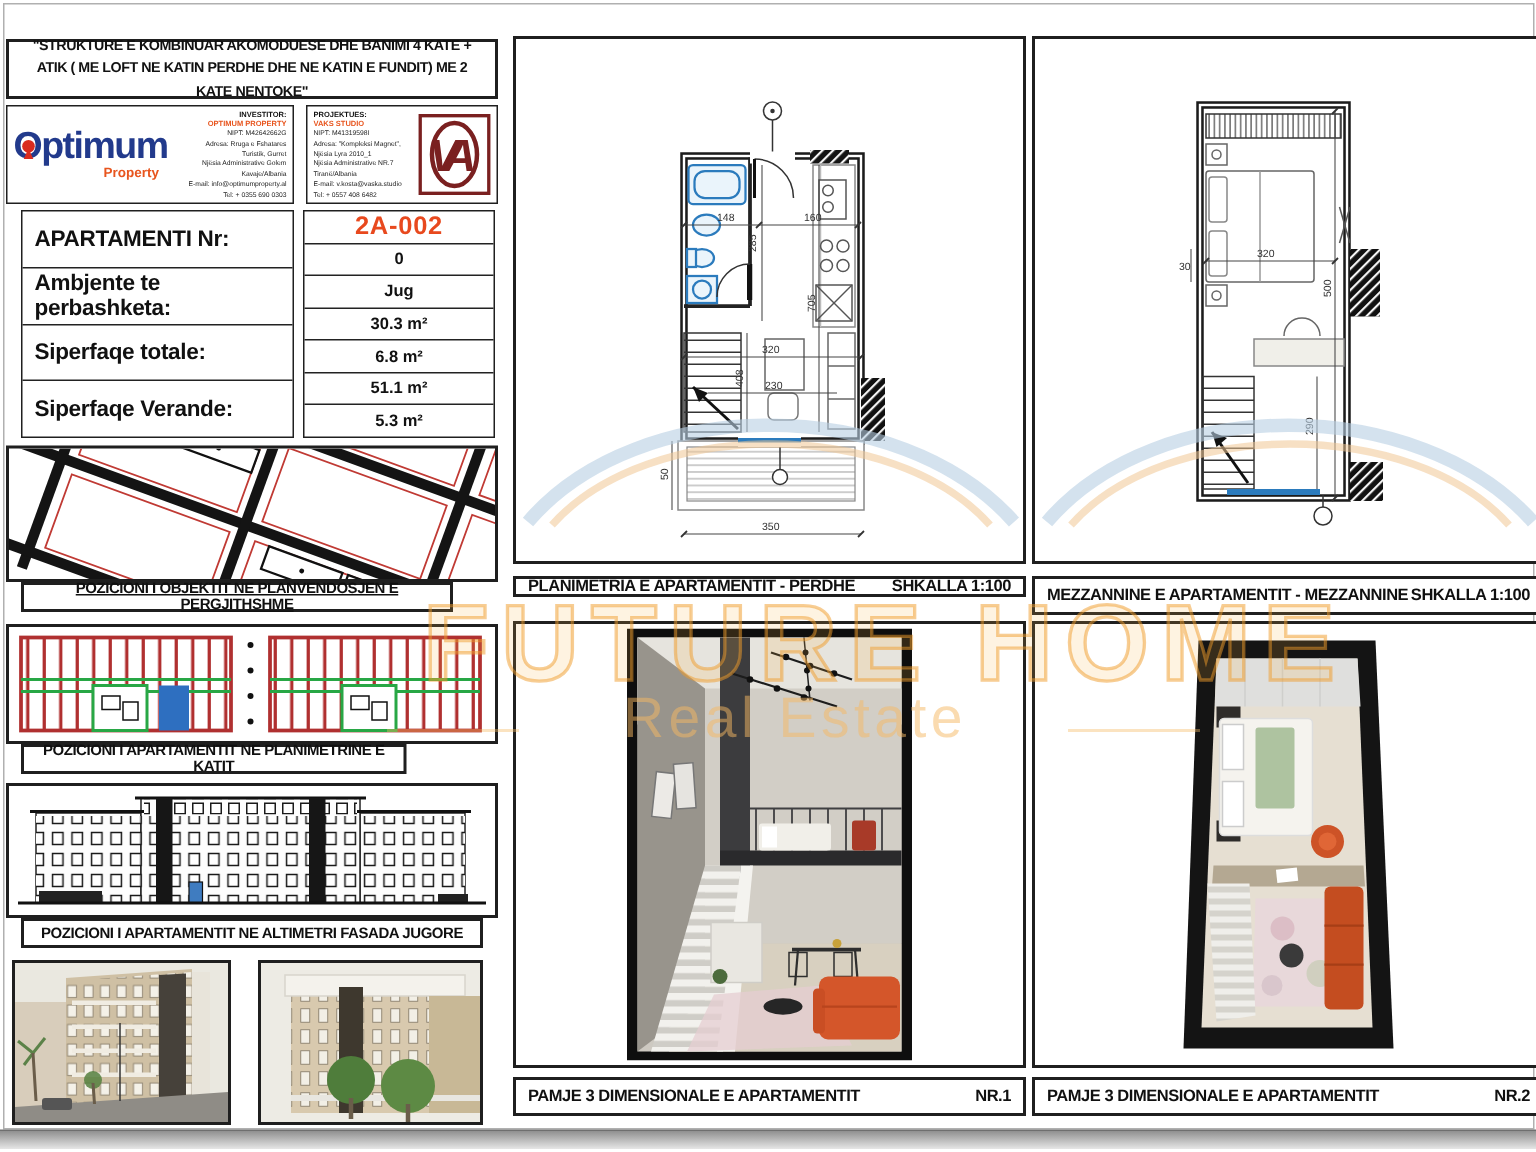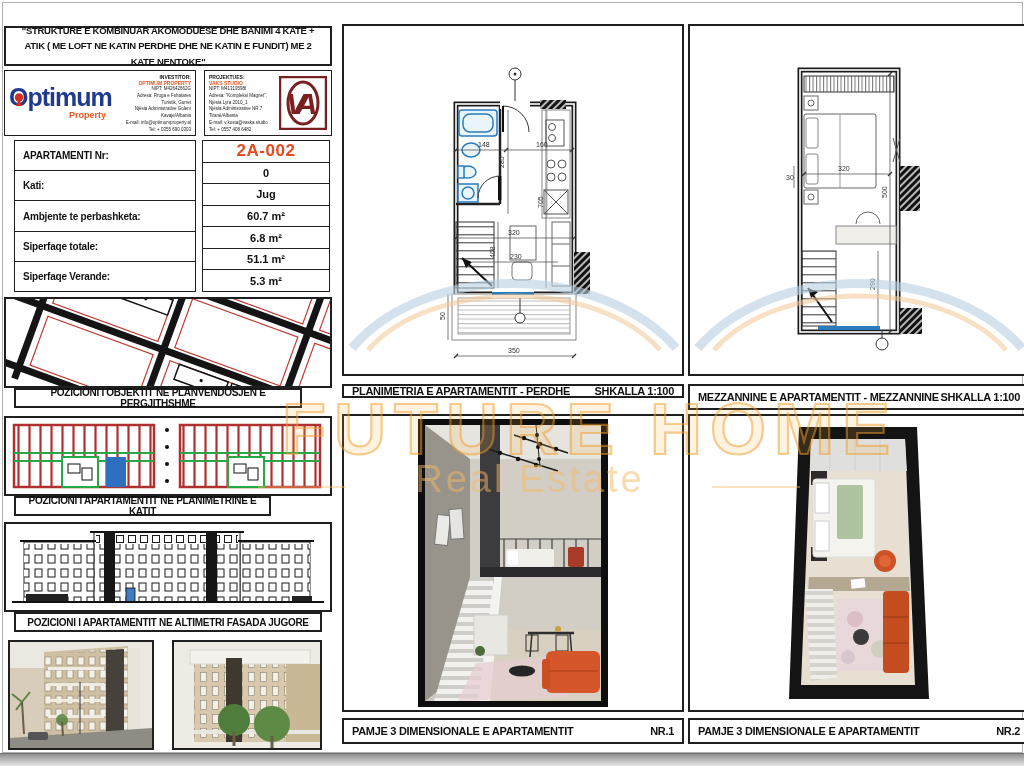--- a/index.html
+++ b/index.html
@@ -9,21 +9,21 @@
   .thin{border-width:1.5px;}
   .cap{font-weight:700;font-size:10px;letter-spacing:-0.3px;color:#101010;display:flex;align-items:center;}
   .cap-center{justify-content:center;text-align:center;}
   .cap-split{justify-content:space-between;padding:0 8px;font-size:11px;}
   .titlebox{display:flex;align-items:center;justify-content:center;text-align:center;
             font-weight:700;font-size:9.5px;letter-spacing:-0.3px;line-height:1.65;padding:2px 6px;}
   
   .tbl{display:flex;flex-direction:column;}
   .tbl .row{flex:1;display:flex;align-items:center;border-bottom:1.5px solid #222;box-sizing:border-box;}
   .tbl .row:last-child{border-bottom:none;}
-  .lblcol .row{padding-left:8px;font-weight:700;font-size:10px;letter-spacing:-0.2px;}
+  .lblcol .row{padding-left:8px;font-weight:700;font-size:15px;letter-spacing:-0.2px;}
   .valcol .row{justify-content:center;font-weight:700;font-size:11px;}
   .valcol .row.bigred{font-size:17px;color:#e8491e;letter-spacing:0.5px;}
   
   .tiny{font-size:4.5px;line-height:1.5;color:#1c1c1c;white-space:pre-line;}
   .tinylabel{font-size:5px;font-weight:700;color:#111;}
   .tinycompany{font-size:5px;font-weight:700;color:#e8551e;}
   .optname{font-weight:800;font-size:25px;color:#223a8c;letter-spacing:-1px;line-height:1;}
   .opttag{font-weight:700;font-size:9px;color:#e8551e;}
   svg text{font-family:"Liberation Sans","DejaVu Sans",sans-serif;}
   .dim{font-size:7px;fill:#333;}
@@ -86,30 +86,29 @@
     </div>
     <svg width="48" height="54" style="position:absolute;right:4px;top:5px;">
       <rect x="1" y="1" width="46" height="52" fill="#fff" stroke="#7a2020" stroke-width="2.5"></rect>
       <ellipse cx="24" cy="27" rx="15" ry="21" fill="none" stroke="#7a2020" stroke-width="3"></ellipse>
       <text x="7" y="38" font-size="30" font-weight="700" font-style="italic" font-family="Liberation Serif, DejaVu Serif, serif" fill="#7a2020" letter-spacing="-8">VA</text>
     </svg>
   </div>
 
   <div class="box thin tbl lblcol" style="left:14px;top:140px;width:182px;height:152px;">
     <div class="row">APARTAMENTI Nr:</div>
-    <div class="row">Kati:</div>
     <div class="row">Ambjente te perbashketa:</div>
     <div class="row">Siperfaqe totale:</div>
     <div class="row">Siperfaqe Verande:</div>
   </div>
   <div class="box thin tbl valcol" style="left:202px;top:140px;width:128px;height:152px;">
     <div class="row bigred">2A-002</div>
     <div class="row">0</div>
     <div class="row">Jug</div>
-    <div class="row">60.7 m²</div>
+    <div class="row">30.3 m²</div>
     <div class="row">6.8 m²</div>
     <div class="row">51.1 m²</div>
     <div class="row">5.3 m²</div>
   </div>
 
   <div class="box" style="left:4px;top:297px;width:328px;height:91px;overflow:hidden;">
     <svg width="324" height="87" viewBox="0 0 324 87">
       <g transform="rotate(20 162 44)">
         <g stroke="#141414" stroke-width="7">
           <line x1="-90" y1="-14" x2="430" y2="-14"></line>
@@ -141,21 +140,21 @@
         <g fill="#111">
           <circle cx="-8" cy="-34" r="1.6"></circle>
             <circle cx="70" cy="10" r="1.6"></circle>
             <circle cx="126" cy="10" r="1.6"></circle>
           <circle cx="206" cy="68" r="1.6"></circle>
             <circle cx="262" cy="68" r="1.6"></circle>
         </g>
       </g>
     </svg>
   </div>
-  <div class="box cap cap-center" style="left:14px;top:388px;width:288px;height:20px;">
+  <div class="box cap cap-center" style="left:14px;top:388px;width:288px;height:20px;text-decoration:underline;">
     <span>POZICIONI I OBJEKTIT NE PLANVENDOSJEN E PERGJITHSHME</span>
   </div>
 
   <div class="box" style="left:4px;top:416px;width:328px;height:80px;overflow:hidden;">
     <svg width="324" height="76" viewBox="0 0 324 76">
       <defs>
         <pattern id="kred" width="11" height="62" patternUnits="userSpaceOnUse">
           <line x1="1.5" y1="0" x2="1.5" y2="62" stroke="#b03030" stroke-width="2.2"></line>
         </pattern>
       </defs>

